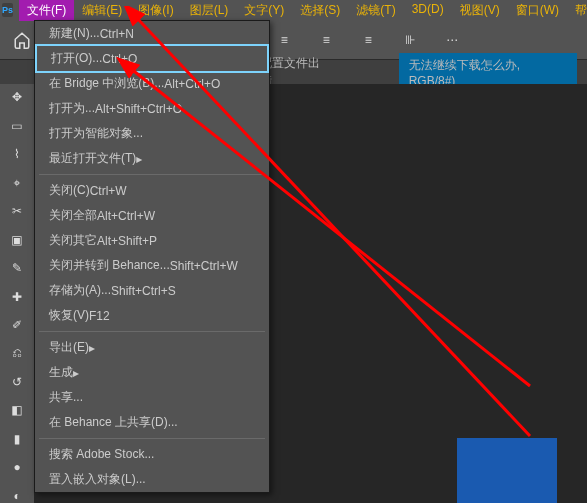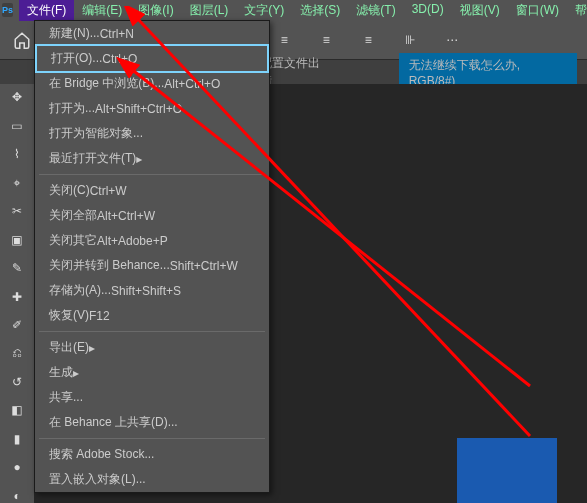--- a/index.html
+++ b/index.html
@@ -1,20 +1,20 @@
 <!DOCTYPE html>
 <html><head>
 <meta charset="utf-8">
 <style>
 *{margin:0;padding:0;box-sizing:border-box;font-family:"Microsoft YaHei",Arial,sans-serif;font-size:12px;color:#ccc;-webkit-user-select:none;user-select:none}
 body{background:#383838;width:587px;height:503px;overflow:hidden;position:relative}
 .menubar{background:#535353;height:20px;display:flex;align-items:center;padding-left:2px}
 .ps-badge{width:18px;height:14px;background:#404040;color:#31a8ff;display:flex;align-items:center;justify-content:center;font-size:9px;font-weight:bold;border-radius:2px;margin-right:6px}
-.menu-item{padding:2px 8px;color:#86efac;white-space:nowrap}
-.menu-item.active{background:#4c1d95;color:#fff}
+.menu-item{padding:2px 8px;color:#eab308;white-space:nowrap}
+.menu-item.active{background:#a21caf;color:#fff}
 .toolbar{background:#535353;height:40px;display:flex;align-items:center;padding:0 8px;gap:14px;border-bottom:1px solid #2a2a2a}
 .tb-icon{width:28px;height:28px;display:flex;align-items:center;justify-content:center;color:#ddd}
 .tb-label{display:flex;align-items:center;gap:4px;color:#ccc}
 .tabbar{background:#3f3f3f;height:24px;display:flex;align-items:center;padding:0 10px}
 .tab{background:#0369a1;padding:4px 10px;color:#bbb}
 .tab-err{color:#bbb;margin-left:20px}
 .workspace{display:flex;height:419px}
 .side{width:34px;background:#535353;display:flex;flex-direction:column;align-items:center;padding-top:6px;gap:14px}
 .tool{width:22px;height:22px;display:flex;align-items:center;justify-content:center;color:#ddd}
 .canvas{flex:1;background:#262626;position:relative}
@@ -121,29 +121,29 @@
     <div class="dd-row">
       <span>关闭(C)</span>
       <span>Ctrl+W</span>
     </div>
     <div class="dd-row">
       <span>关闭全部</span>
       <span>Alt+Ctrl+W</span>
     </div>
     <div class="dd-row">
       <span>关闭其它</span>
-      <span>Alt+Adobe+P</span>
+      <span>Alt+Shift+P</span>
     </div>
     <div class="dd-row">
       <span>关闭并转到 Behance...</span>
       <span>Shift+Ctrl+W</span>
     </div>
     <div class="dd-row">
       <span>存储为(A)...</span>
-      <span>Shift+Shift+S</span>
+      <span>Shift+Ctrl+S</span>
     </div>
     <div class="dd-row">
       <span>恢复(V)</span>
       <span>F12</span>
     </div>
     <div class="dd-sep"></div>
     <div class="dd-row">
       <span>导出(E)</span>
       <span>▸</span>
     </div>

